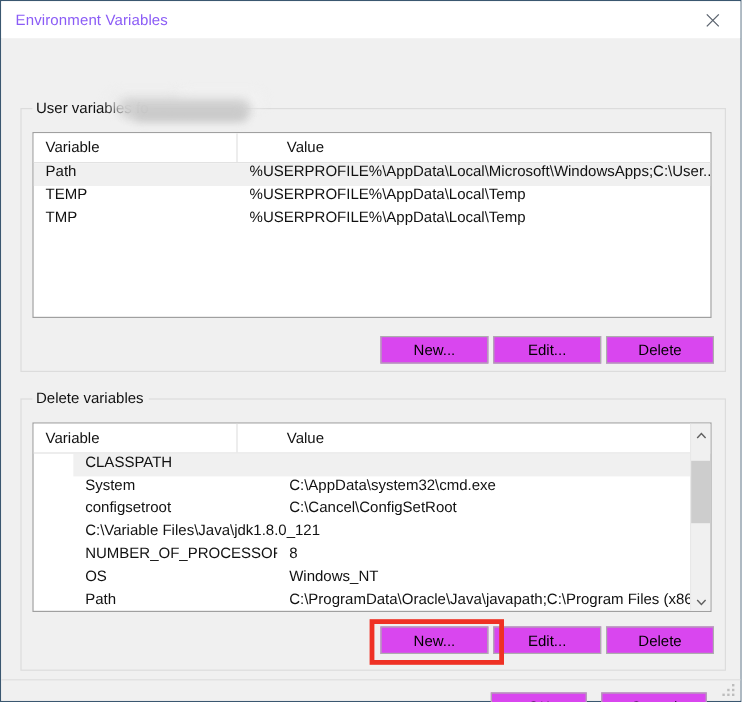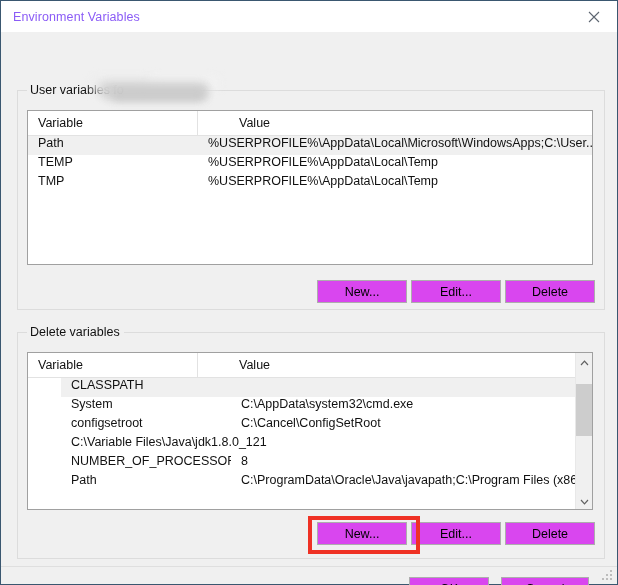--- a/index.html
+++ b/index.html
@@ -265,20 +265,24 @@
           <div class="cell-val">C:\Cancel\ConfigSetRoot</div>
         </div>
         <div class="lv-row">
           <div class="cell-val">C:\Variable Files\Java\jdk1.8.0_121</div>
         </div>
         <div class="lv-row">
           <div class="cell-var">NUMBER_OF_PROCESSORS</div>
           <div class="cell-val">8</div>
         </div>
         <div class="lv-row">
+          <div class="cell-var">OS</div>
+          <div class="cell-val">Windows_NT</div>
+        </div>
+        <div class="lv-row">
           <div class="cell-var">Path</div>
           <div class="cell-val">C:\ProgramData\Oracle\Java\javapath;C:\Program Files (x86)\Intel\i...</div>
         </div>
       </div>
 
       <div class="scrollbar">
         <div class="sb-arrow">
           <span>
             <svg width="9" height="6" viewBox="0 0 9 6">
                 <path d="M1 5 L4.5 1.2 L8 5" stroke="#606060" stroke-width="1.2" fill="none"></path>

